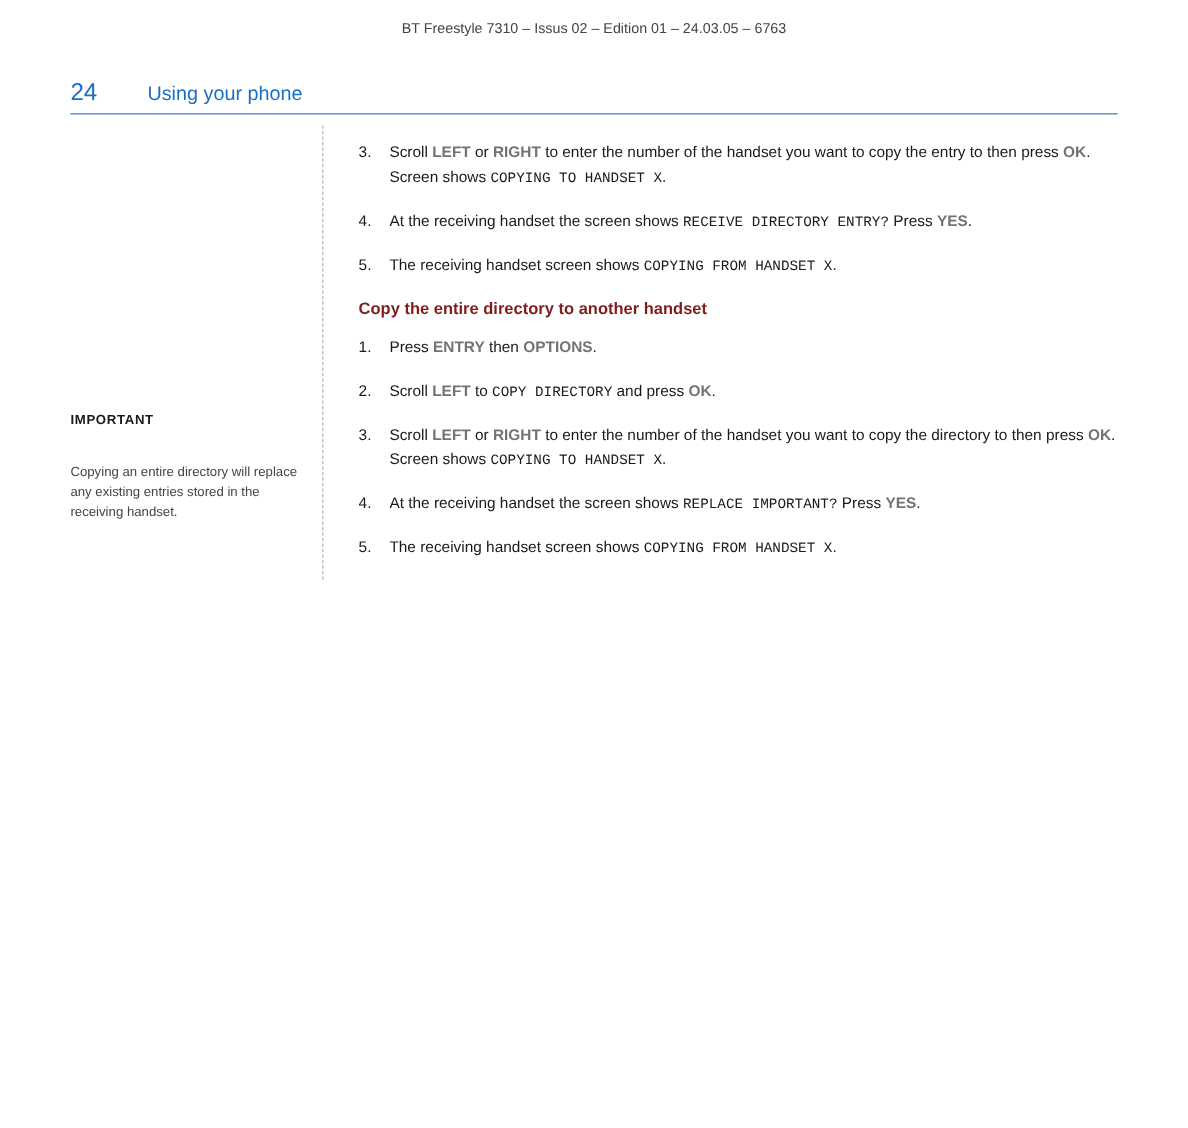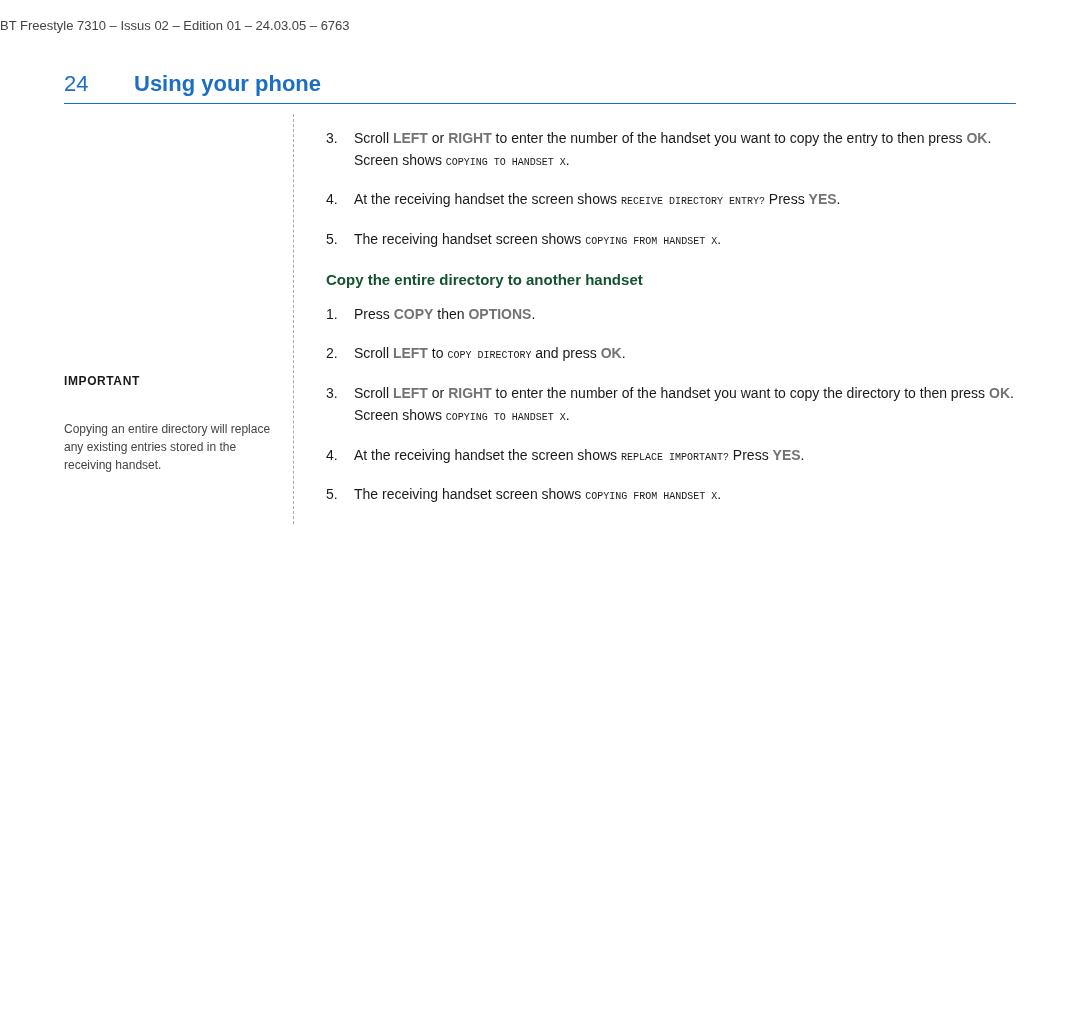--- a/index.html
+++ b/index.html
@@ -19,21 +19,21 @@
 
     .page-container {
       width: 1080px;
       min-height: 1025px;
       background: #ffffff;
       padding: 0;
       position: relative;
     }
 
     .header-bar {
-      text-align: left;
+      text-align: center;
       padding: 18px 0 10px 0;
       font-size: 13px;
       color: #444;
       border-bottom: none;
     }
 
     .chapter-header {
       display: flex;
       align-items: baseline;
       padding: 28px 64px 0 64px;
@@ -42,22 +42,22 @@
 
     .chapter-number {
       color: #1a6fc4;
       font-size: 22px;
       font-weight: normal;
       min-width: 36px;
     }
 
     .chapter-title {
       color: #1a6fc4;
-      font-size: 22px;
-      font-weight: bold;
+      font-size: 18px;
+      font-weight: normal;
     }
 
     .chapter-divider {
       margin: 6px 64px 0 64px;
       border: none;
       border-top: 1.5px solid #1a6fc4;
     }
 
     .content-area {
       display: flex;
@@ -117,27 +117,27 @@
       flex: 1;
     }
 
     .blue {
       color: #737373;
       font-weight: bold;
     }
 
     .mono {
       font-family: 'Courier New', Courier, monospace;
-      font-size: 10px;
+      font-size: 13px;
     }
 
     .section-heading {
       font-size: 15px;
       font-weight: bold;
-      color: #14532d;
+      color: #7f1d1d;
       margin-bottom: 16px;
       margin-top: 20px;
     }
   </style>
 </head>
 <body>
 
 <div class="page-container">
 
   <div class="header-bar">
@@ -179,21 +179,21 @@
           </span>
         </li>
       </ol>
 
       <div class="section-heading">Copy the entire directory to another handset</div>
 
       <ol class="step-list">
         <li class="step-item">
           <span class="step-num">1.</span>
           <span class="step-text">
-            Press <strong class="blue">COPY</strong> then <strong class="blue">OPTIONS</strong>.
+            Press <strong class="blue">ENTRY</strong> then <strong class="blue">OPTIONS</strong>.
           </span>
         </li>
         <li class="step-item">
           <span class="step-num">2.</span>
           <span class="step-text">
             Scroll <strong class="blue">LEFT</strong> to <span class="mono">COPY DIRECTORY</span> and press <strong class="blue">OK</strong>.
           </span>
         </li>
         <li class="step-item">
           <span class="step-num">3.</span>

